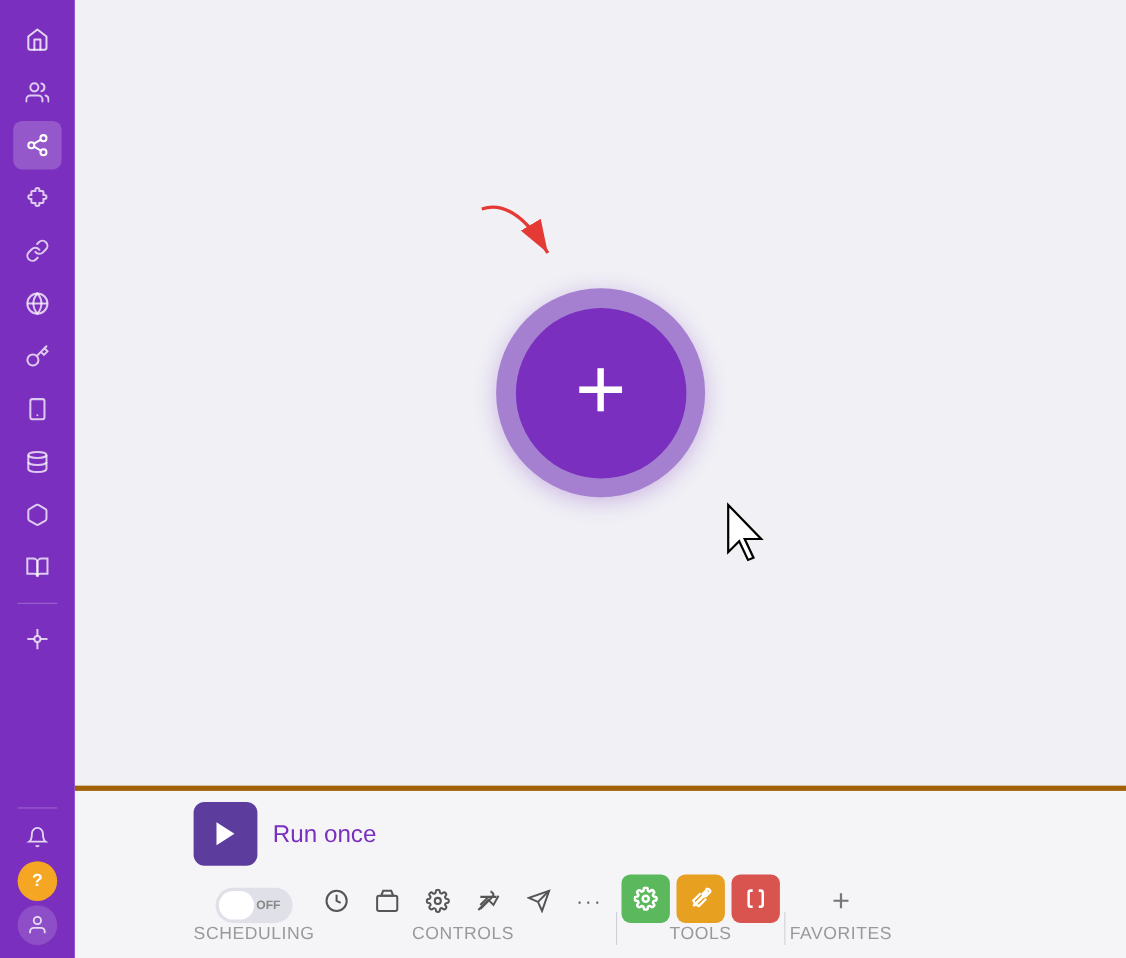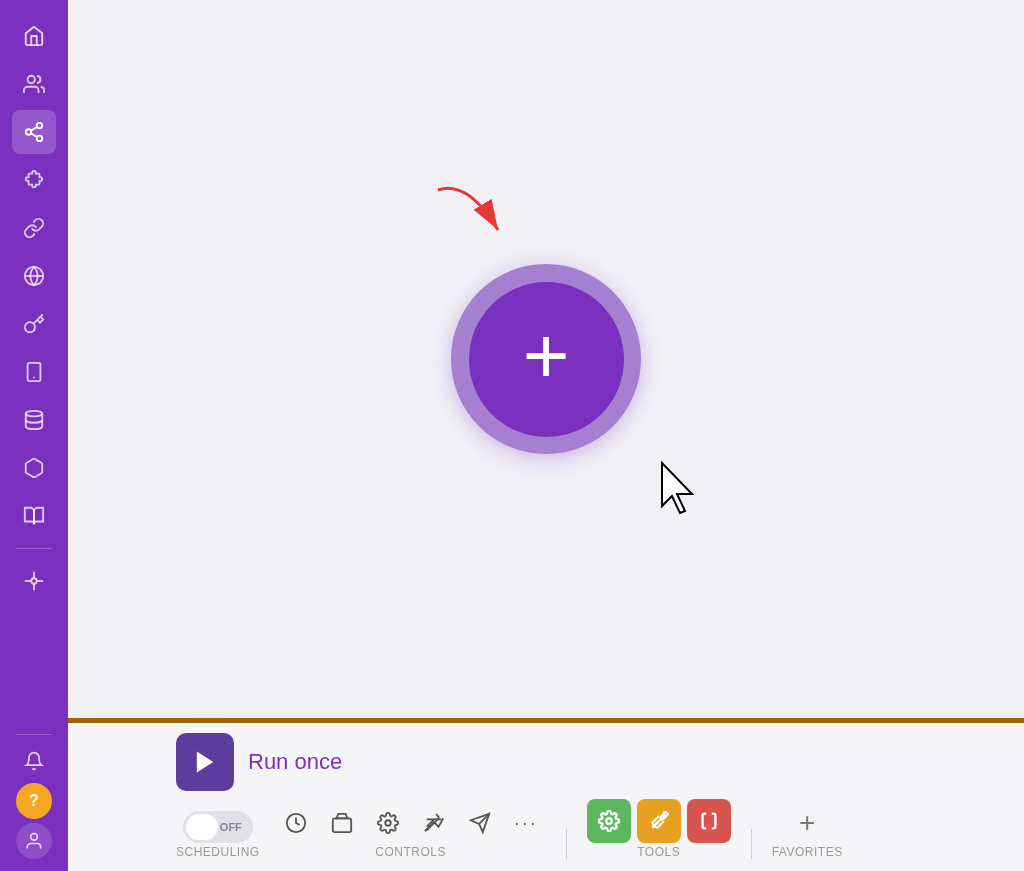--- a/index.html
+++ b/index.html
@@ -213,21 +213,21 @@
       width: 44px;
       height: 44px;
       display: flex;
       align-items: center;
       justify-content: center;
       cursor: pointer;
       font-size: 20px;
     }
 
     .section-label {
-      font-size: 12px;
+      font-size: 16px;
       color: #999;
       text-transform: uppercase;
       letter-spacing: 0.5px;
       text-align: center;
       margin-top: 2px;
     }
 
     .section-group {
       display: flex;
       flex-direction: column;
@@ -236,21 +236,20 @@
 
     .section-icons-row {
       display: flex;
       gap: 6px;
       align-items: center;
     }
 
     .controls-full-row {
       display: flex;
       align-items: flex-end;
-      gap: 16px;
     }
 
     .plus-fav {
       width: 40px;
       height: 40px;
       display: flex;
       align-items: center;
       justify-content: center;
       font-size: 24px;
       color: #555;

